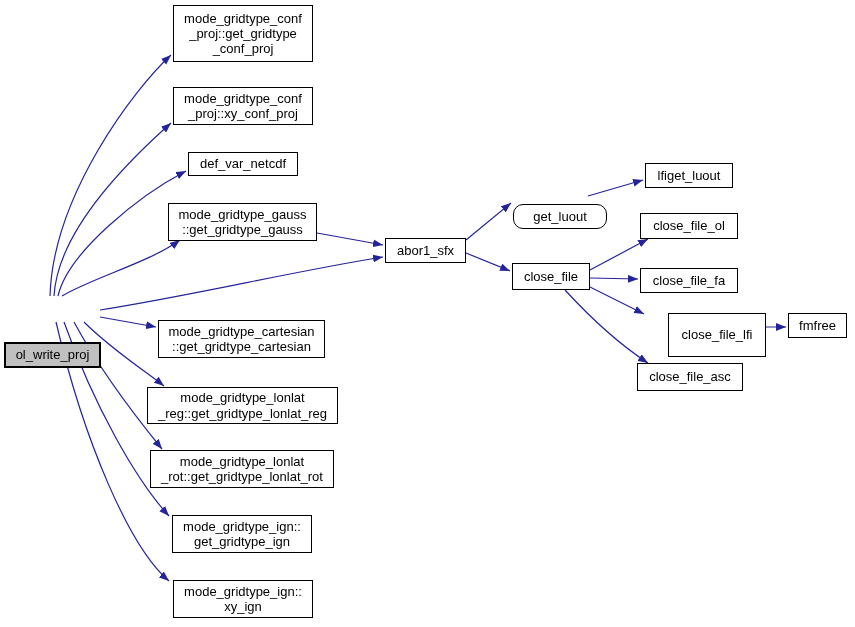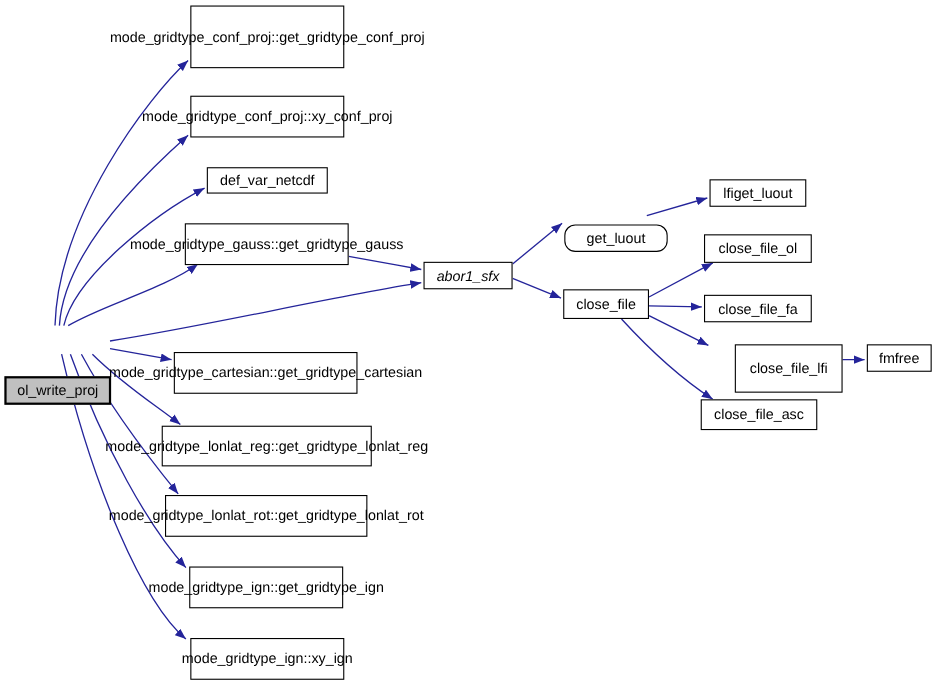--- a/index.html
+++ b/index.html
@@ -19,20 +19,21 @@
   }
   .node {
     position: absolute;
     box-sizing: border-box;
     background: var(--node-fill);
     border: 1px solid var(--node-border);
     color: var(--text-color);
     font-size: 13px;
     line-height: 1.16;
     display: flex;
+    flex-direction: column;
     align-items: center;
     justify-content: center;
     text-align: center;
     white-space: nowrap;
     cursor: pointer;
   }
   .node.highlighted {
     background: var(--highlight-fill);
     border-width: 2px;
   }
@@ -83,21 +84,21 @@
         <span>mode_gridtype_conf</span>
         <span>_proj::xy_conf_proj</span>
       </div>
       <div class="node" style="left: 188px; top: 152px; width: 110px; height: 24px;">
         <span>def_var_netcdf</span>
       </div>
       <div class="node" style="left: 168px; top: 203px; width: 149px; height: 38px;">
         <span>mode_gridtype_gauss</span>
         <span>::get_gridtype_gauss</span>
       </div>
-      <div class="node" style="left: 385px; top: 238px; width: 81px; height: 25px; font-style: italic;">
+      <div class="node" style="left: 385px; top: 238px; width: 81px; height: 25px;">
         <span>abor1_sfx</span>
       </div>
       <div class="node" style="left: 513px; top: 204px; width: 94px; height: 25px; border-radius: 10px;">
         <span>get_luout</span>
       </div>
       <div class="node" style="left: 512px; top: 263px; width: 78px; height: 27px;">
         <span>close_file</span>
       </div>
       <div class="node" style="left: 645px; top: 163px; width: 88px; height: 25px;">
         <span>lfiget_luout</span>

